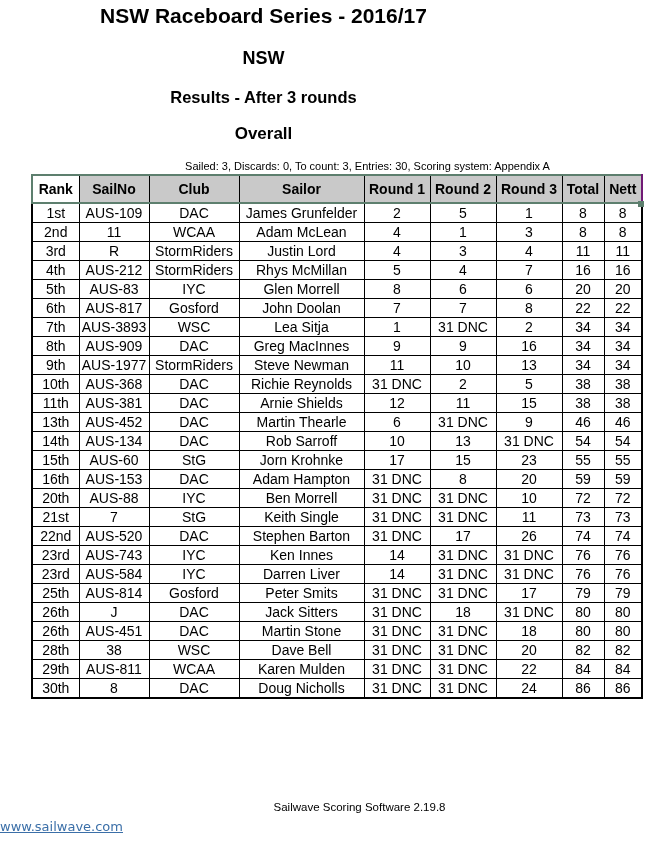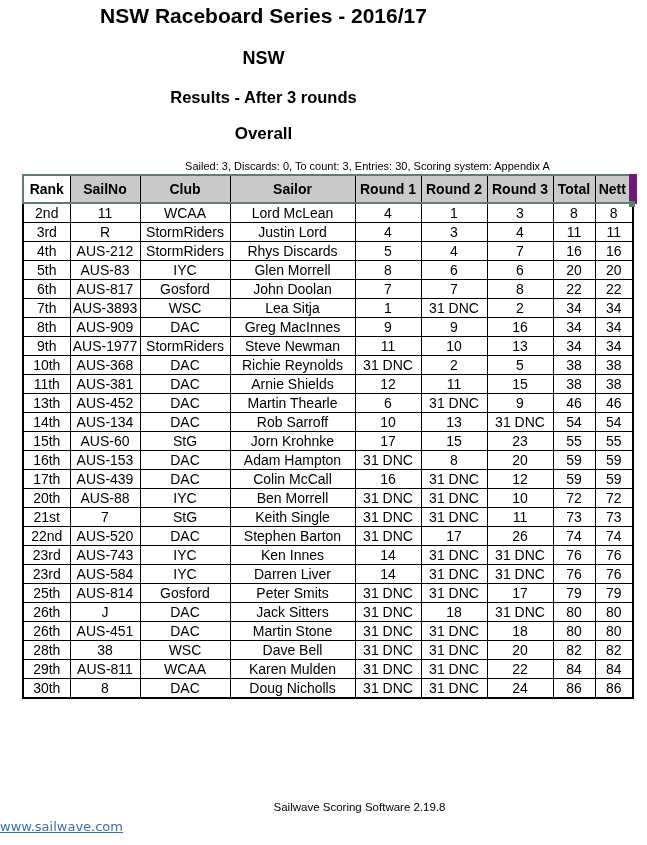--- a/index.html
+++ b/index.html
@@ -3,27 +3,27 @@
 <meta charset="utf-8">
 <style>
   html, body { margin:0; padding:0; background:#ffffff; }
   body { width:647px; height:845px; position:relative; overflow:hidden; font-family:"Liberation Sans", sans-serif; color:#000; }
   .title { position:absolute; left:0; width:527px; text-align:center; font-weight:bold; }
   #t1 { top:4px; font-size:21px; }
   #t2 { top:48px; font-size:18px; }
   #t3 { top:88px; font-size:16.5px;text-align:center; }
   #t4 { top:124px; font-size:17px; }
   #info { position:absolute; top:160px; left:0; width:647px; text-align:center; font-size:11px;padding-left:44px; }
-  #tbl-wrap { position:absolute; left:22px; top:174px; }
+  #tbl-wrap { position:absolute; left:31px; top:174px; }
   table { border-collapse:collapse; table-layout:fixed; font-size:14px; }
   th, td { border:1px solid #000; text-align:center; padding:0; white-space:nowrap; overflow:hidden; }
   th { background:#c9c9c9; font-weight:bold; height:26px; font-size:14px; border-bottom:2px solid #5d7f6e; border-top:2px solid #5d7f6e; }
   th.active { background:#ffffff; }
   th:first-child { border-left:2px solid #5d7f6e; }
-  th:last-child { border-right:8px solid #701a75; }
+  th:last-child { border-right:2px solid #701a75; }
   td { height:18px; line-height:18px; }
   tbody tr:first-child td { border-top:2px solid #ffffff; }
   table { border-bottom:2px solid #000; }
   tbody td:first-child { border-left:2px solid #000; }
   tbody td:last-child { border-right:2px solid #000; }
   tbody tr:last-child td { border-bottom:2px solid #000; }
   .sel-handle { position:absolute; width:6px; height:6px; background:#5d7f6e; left:607px; top:27px; }
   #footer1 { position:absolute; top:801px; left:0; width:647px; text-align:center; font-size:11.5px;margin-left:36px; }
   #footer2 { position:absolute; top:819px; left:0; width:647px; text-align:left; font-size:13px; color:#3b6fa8; text-decoration:underline; font-family:"DejaVu Sans", sans-serif; }
 </style>
@@ -57,24 +57,35 @@
           <th>Sailor</th>
           <th>Round 1</th>
           <th>Round 2</th>
           <th>Round 3</th>
           <th>Total</th>
           <th>Nett</th>
         </tr>
     </thead>
     <tbody id="tbody">
         <tr>
+          <td>1st</td>
+          <td>AUS-109</td>
+          <td>DAC</td>
+          <td>James Grunfelder</td>
+          <td>2</td>
+          <td>5</td>
+          <td>1</td>
+          <td>8</td>
+          <td>8</td>
+        </tr>
+        <tr>
           <td>2nd</td>
           <td>11</td>
           <td>WCAA</td>
-          <td>Lord McLean</td>
+          <td>Adam McLean</td>
           <td>4</td>
           <td>1</td>
           <td>3</td>
           <td>8</td>
           <td>8</td>
         </tr>
         <tr>
           <td>3rd</td>
           <td>R</td>
           <td>StormRiders</td>
@@ -82,21 +93,21 @@
           <td>4</td>
           <td>3</td>
           <td>4</td>
           <td>11</td>
           <td>11</td>
         </tr>
         <tr>
           <td>4th</td>
           <td>AUS-212</td>
           <td>StormRiders</td>
-          <td>Rhys Discards</td>
+          <td>Rhys McMillan</td>
           <td>5</td>
           <td>4</td>
           <td>7</td>
           <td>16</td>
           <td>16</td>
         </tr>
         <tr>
           <td>5th</td>
           <td>AUS-83</td>
           <td>IYC</td>
@@ -211,31 +222,20 @@
           <td>AUS-153</td>
           <td>DAC</td>
           <td>Adam Hampton</td>
           <td>31 DNC</td>
           <td>8</td>
           <td>20</td>
           <td>59</td>
           <td>59</td>
         </tr>
         <tr>
-          <td>17th</td>
-          <td>AUS-439</td>
-          <td>DAC</td>
-          <td>Colin McCall</td>
-          <td>16</td>
-          <td>31 DNC</td>
-          <td>12</td>
-          <td>59</td>
-          <td>59</td>
-        </tr>
-        <tr>
           <td>20th</td>
           <td>AUS-88</td>
           <td>IYC</td>
           <td>Ben Morrell</td>
           <td>31 DNC</td>
           <td>31 DNC</td>
           <td>10</td>
           <td>72</td>
           <td>72</td>
         </tr>

